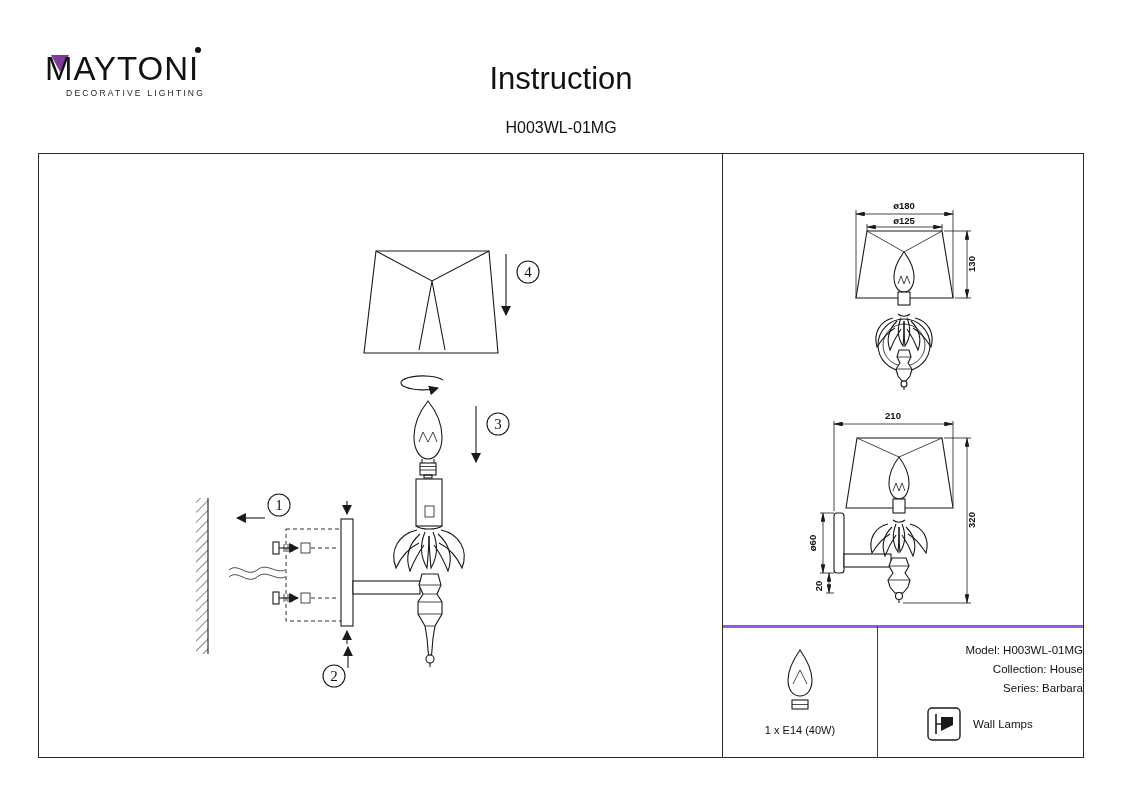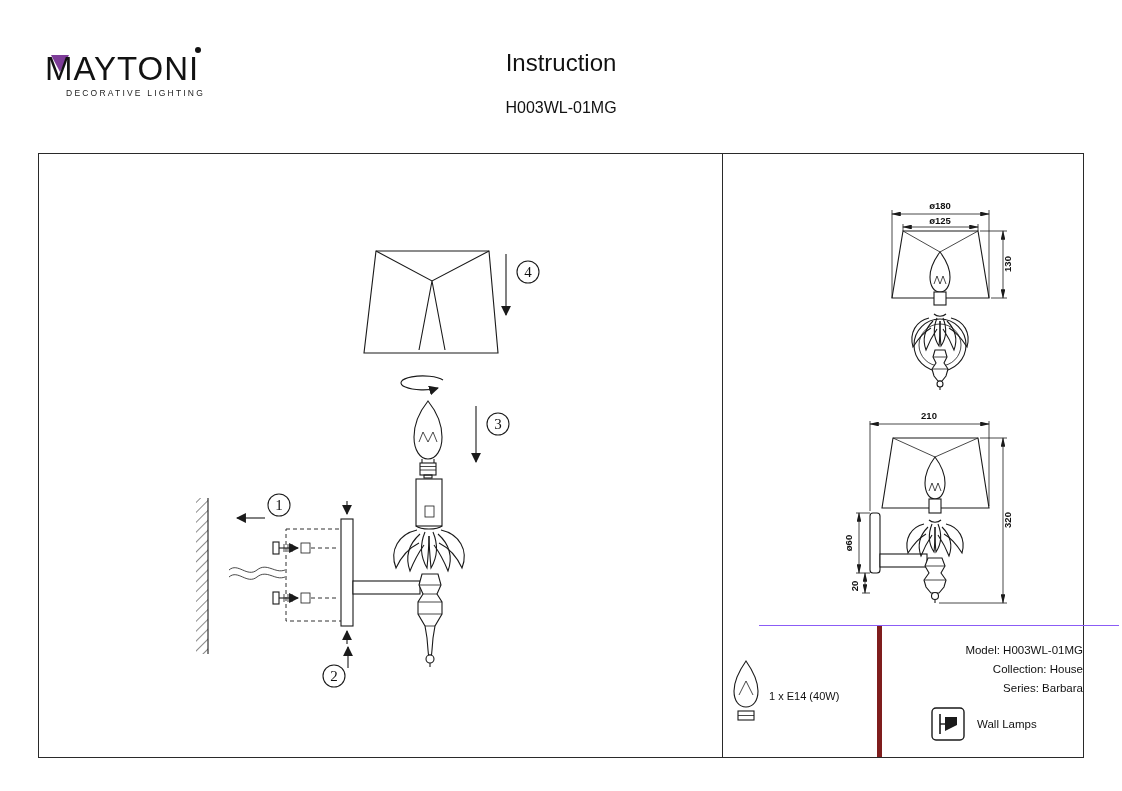--- a/index.html
+++ b/index.html
@@ -12,33 +12,33 @@
             color:#121212;line-height:1;}
   .m-accent{position:absolute;left:6px;top:3px;width:18px;height:17px;background:#7d3c98;
             clip-path:polygon(0 0,100% 0,50% 100%);}
   .wm-text{position:relative;}
   .i-dot{position:absolute;left:150px;top:-5px;width:6px;height:6px;border-radius:50%;
          background:#121212;}
   .tagline{width:160px;text-align:right;font-size:8.5px;letter-spacing:2.2px;
            color:#222;margin-top:3px;}
 
   .title-wrap{position:absolute;top:44px;left:0;right:0;text-align:center;}
-  .main-title{font-size:24px;font-weight:400;margin:5px;color:#111;}
+  .main-title{font-size:31px;font-weight:400;margin:17px;color:#111;}
   .model-no{font-size:16px;margin-top:22px;color:#111;}
 
   
   .main-frame{position:absolute;left:38px;top:153px;width:1044px;height:603px;
               border:1px solid #2a2a2a;background:#fff;}
   .left-panel{position:absolute;left:0;top:0;width:683px;height:603px;
               border-right:1px solid #2a2a2a;}
-  .right-top{position:absolute;left:720px;top:0;width:360px;height:471px;
-             border-bottom:1px solid #8b5cf6;}
+  .right-top{position:absolute;left:684px;top:0;width:360px;height:471px;
+             border-bottom:3px solid #8b5cf6;}
   .right-bottom{position:absolute;left:684px;top:472px;width:360px;height:131px;display:flex;}
-  .cell-bulb{width:154px;border-right:5px solid #7f1d1d;display:flex;flex-direction:row;
-             align-items:center;}
+  .cell-bulb{width:154px;border-right:1px solid #7f1d1d;display:flex;flex-direction:column;
+             align-items:center;justify-content:center;}
   .bulb-caption{font-size:11px;margin-top:9px;color:#111;}
   .cell-info{flex:1;padding:15px 0 0 14px;text-align:right;}
   .info-line{font-size:11.5px;line-height:19px;color:#111;}
   .category-row{display:flex;align-items:center;gap:12px;margin-top:9px;padding-left:35px;}
   .category-label{font-size:11.5px;color:#111;}
 
   
   svg{display:block;}
   svg .ln{stroke:#1a1a1a;fill:none;stroke-width:1.1;}
   svg .thin{stroke:#1a1a1a;fill:none;stroke-width:0.8;}

